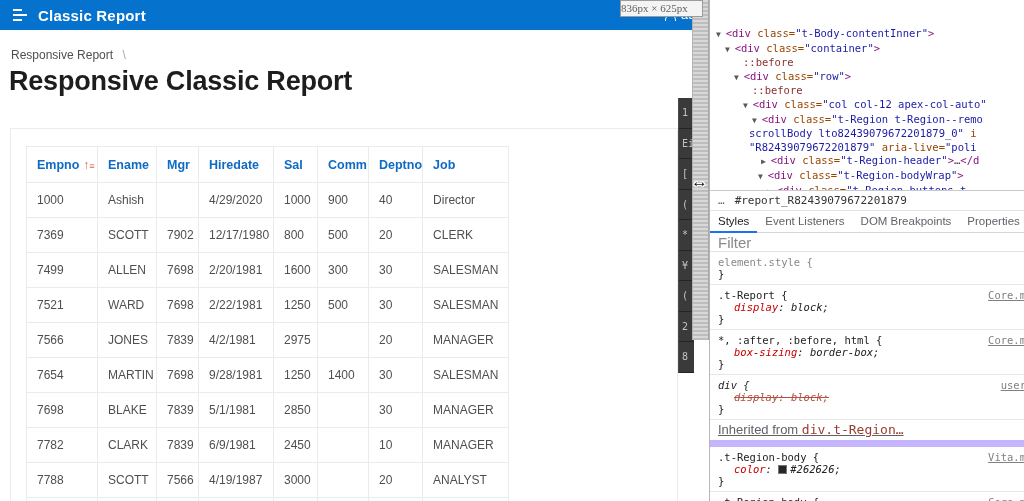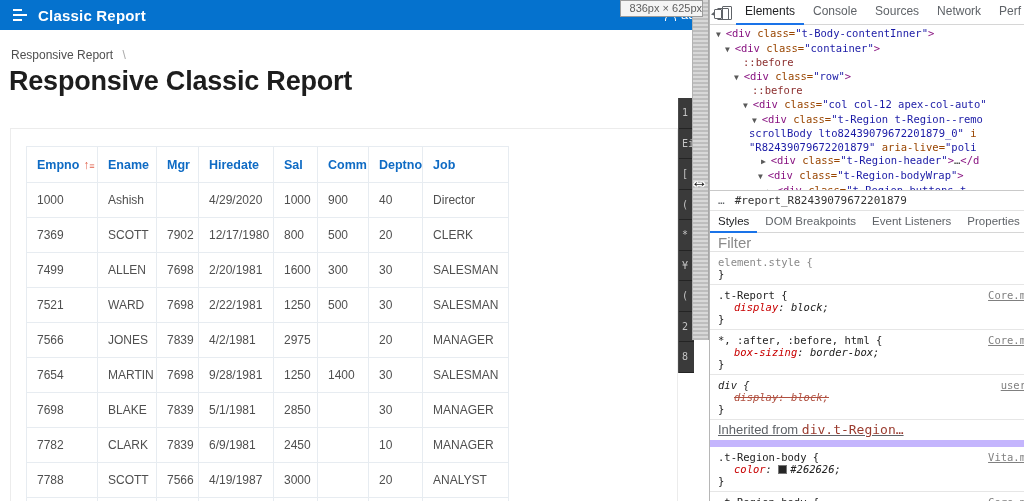--- a/index.html
+++ b/index.html
@@ -12,21 +12,21 @@
   .hamburger { display:inline-flex; flex-direction:column; gap:3px; margin-left:13px; cursor:pointer; }
   .hamburger i { display:block; width:14px; height:2px; background:#fff; }
   .hamburger i.short { width:9px; }
   .app-title { color:#fff; font-size:15px; font-weight:bold; margin-left:11px; letter-spacing:.2px; }
   .user-menu { position:absolute; right:26px; top:7px; display:flex; align-items:center; gap:5px; color:#fff; font-size:13px; }
   .person { position:relative; width:11px; height:12px; display:inline-block; }
   .person::before { content:""; position:absolute; top:0; left:3px; width:5px; height:5px; border:1px solid #fff; border-radius:50%; }
   .person::after { content:""; position:absolute; bottom:0; left:0; width:9px; height:5px; border:1px solid #fff; border-bottom:none; border-radius:5px 5px 0 0; }
   .chev { font-size:9px; }
 
-  .size-tooltip { position:absolute; left:620px; top:0; width:83px; height:17px; background:#f4f4f4; border:1px solid #9b9b9b; color:#5f5f5f; font-size:11px; line-height:15px; text-align:right; z-index:50; }
+  .size-tooltip { position:absolute; left:620px; top:0; width:83px; height:17px; background:#f4f4f4; border:1px solid #9b9b9b; color:#5f5f5f; font-size:11px; line-height:15px; text-align:left; z-index:50;font-family:Liberation Serif, serif; }
 
   .breadcrumb { position:absolute; left:11px; top:48px; font-size:12px; color:#4f4f4f; }
   .breadcrumb .sep { color:#a8a8a8; margin-left:6px; }
   .page-title { position:absolute; left:9px; top:66px; font-size:27px; font-weight:600; color:#1d1d1d; letter-spacing:-0.2px; }
 
   .card { position:absolute; left:10px; top:128px; width:668px; height:400px; background:#fff; border:1px solid #ececec; }
   table.report { position:absolute; left:15px; top:17px; border-collapse:collapse; table-layout:fixed; background:#fff; }
   table.report th, table.report td { border:1px solid #e7ecf1; padding:0 0 0 10px; text-align:left; overflow:hidden; white-space:nowrap; }
   table.report th { height:36px; font-size:12.5px; font-weight:bold; color:#0f6bc4; }
   table.report td { height:35px; font-size:12px; color:#4f4f4f; }
@@ -242,32 +242,20 @@
       <div class="seg">¥</div>
       <div class="seg">(</div>
       <div class="seg">2</div>
       <div class="seg">8</div>
     </div>
 
   <div class="divider"></div>
   <div class="resize-cursor">↔</div>
 
   <div class="devtools">
-    <div class="dt-toolbar">
-      <span class="icon-inspect"></span>
-      <span class="icon-device"></span>
-      <span class="dt-vsep"></span>
-      <span id="dt-tabs" style="display:flex;">
-          <span class="dt-tab active">Elements</span>
-          <span class="dt-tab">Console</span>
-          <span class="dt-tab">Sources</span>
-          <span class="dt-tab">Network</span>
-          <span class="dt-tab">Perf</span>
-        </span>
-    </div>
 
     <div class="dt-tree" id="dt-tree">
         <div class="tline" style="padding-left: 6px;"><span class="tk-ar">▼ </span><span class="tk-tg">&lt;div</span><span class="tk-at"> class=</span><span class="tk-va">"t-Body-contentInner"</span><span class="tk-tg">&gt;</span></div>
         <div class="tline" style="padding-left: 15px;"><span class="tk-ar">▼ </span><span class="tk-tg">&lt;div</span><span class="tk-at"> class=</span><span class="tk-va">"container"</span><span class="tk-tg">&gt;</span></div>
         <div class="tline" style="padding-left: 33px;"><span class="tk-ps">::before</span></div>
         <div class="tline" style="padding-left: 24px;"><span class="tk-ar">▼ </span><span class="tk-tg">&lt;div</span><span class="tk-at"> class=</span><span class="tk-va">"row"</span><span class="tk-tg">&gt;</span></div>
         <div class="tline" style="padding-left: 42px;"><span class="tk-ps">::before</span></div>
         <div class="tline" style="padding-left: 33px;"><span class="tk-ar">▼ </span><span class="tk-tg">&lt;div</span><span class="tk-at"> class=</span><span class="tk-va">"col col-12 apex-col-auto"</span></div>
         <div class="tline" style="padding-left: 42px;"><span class="tk-ar">▼ </span><span class="tk-tg">&lt;div</span><span class="tk-at"> class=</span><span class="tk-va">"t-Region t-Region--remo</span></div>
         <div class="tline" style="padding-left: 39px;"><span class="tk-va">scrollBody lto82439079672201879_0"</span><span class="tk-at"> i</span></div>
@@ -277,22 +265,22 @@
         <div class="tline" style="padding-left: 57px;"><span class="tk-ar">▶ </span><span class="tk-tg">&lt;div</span><span class="tk-at"> class=</span><span class="tk-va">"t-Region-buttons t-</span></div>
       </div>
 
     <div class="dt-sidebar">
       <div class="dt-selpath">
         <span class="dots">…</span>
         <span>#report_R82439079672201879</span>
       </div>
       <div class="dt-subtabs" id="dt-subtabs">
           <span class="dt-subtab active">Styles</span>
+          <span class="dt-subtab">Event Listeners</span>
           <span class="dt-subtab">DOM Breakpoints</span>
-          <span class="dt-subtab">Event Listeners</span>
           <span class="dt-subtab">Properties</span>
         </div>
       <div class="dt-filter">Filter</div>
       <div class="dt-rules" id="dt-rules">
           <div class="rule">
             <div class="sline dim">element.style {</div>
             <div class="sline">}</div>
           </div>
           <div class="rule">
             <span class="rlink">Core.m</span>

